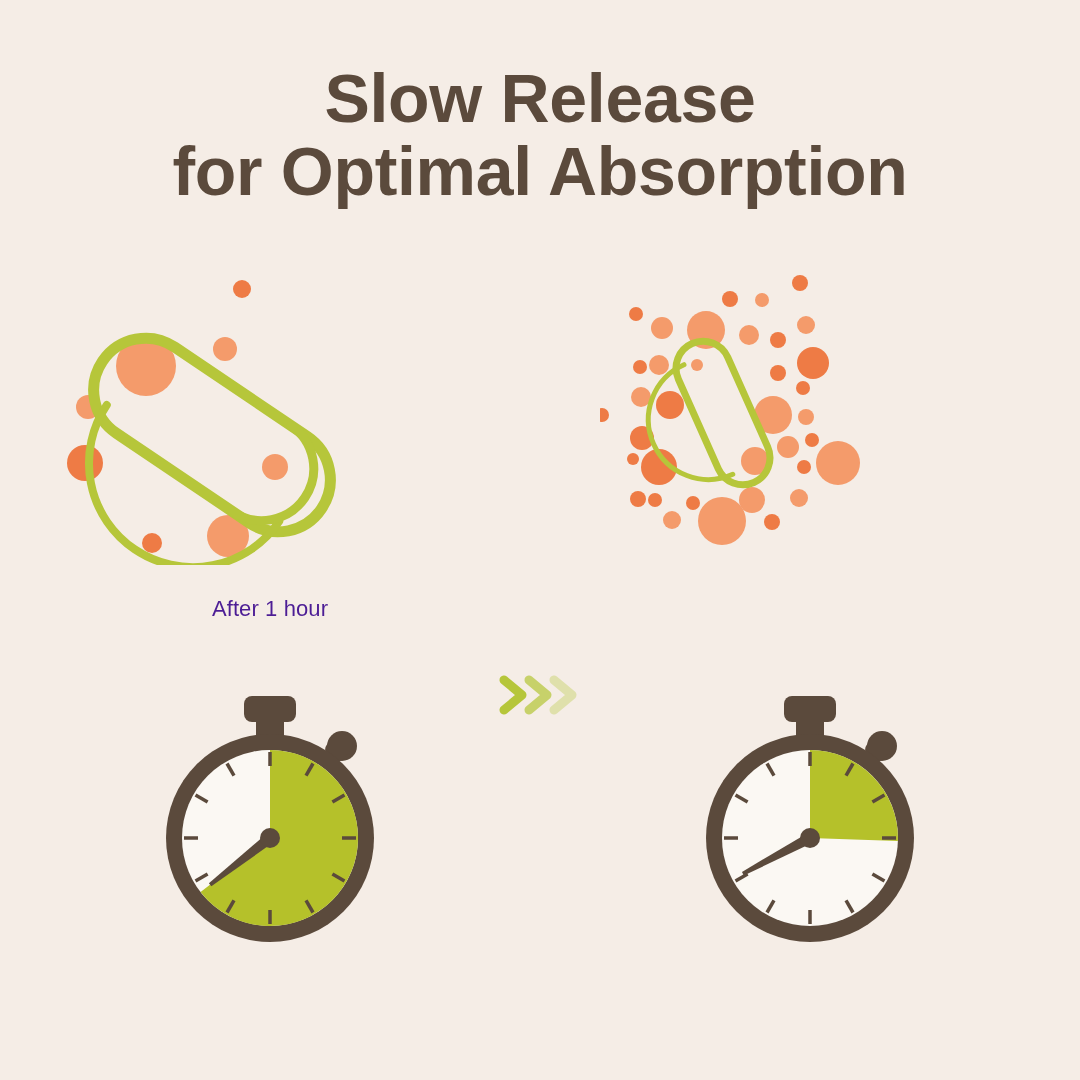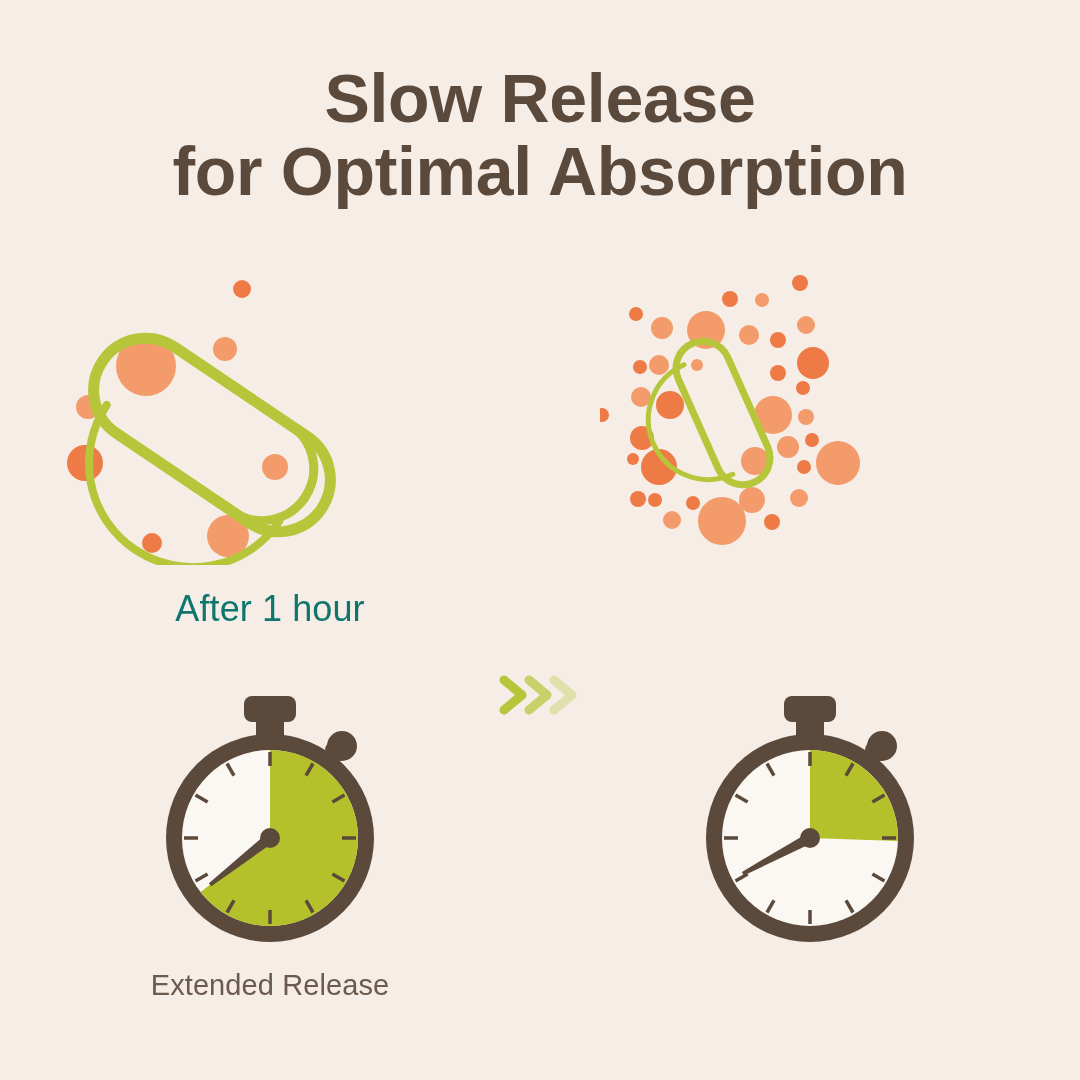--- a/index.html
+++ b/index.html
@@ -59,22 +59,22 @@
     width: 420px;
     height: 310px;
   }
 
   .caption {
     position: absolute;
     top: 336px;
     left: 0;
     width: 420px;
     text-align: center;
-    color: #0f766e;
-    font-size: 36px;
+    color: #4c1d95;
+    font-size: 22px;
     line-height: 36px;
     letter-spacing: 0.1px;
   }
 
   
   .arrows {
     position: absolute;
     left: 490px;
     top: 405px;
     width: 100px;
@@ -239,21 +239,20 @@
               <line x1="-74.5" y1="-43" x2="-62.4" y2="-36"></line>
               <line x1="-43" y1="-74.5" x2="-36" y2="-62.4"></line>
             </g>
             <g transform="rotate(232)">
               <path d="M -5.5 0 L 5.5 0 L 2 -76 L -2 -76 Z" fill="#5B4A3C"></path>
             </g>
             <circle cx="0" cy="0" r="10" fill="#5B4A3C"></circle>
           </g>
         </svg>
       </div>
-      <div class="watch-caption">Extended Release</div>
     </div>
 
     <div class="watch-panel right">
       <div class="watch-stage">
         <svg width="420" height="265" viewBox="0 0 420 265">
           <g transform="translate(210,148)">
             <rect x="-26" y="-142" width="52" height="26" rx="8" fill="#5B4A3C"></rect>
             <rect x="-14" y="-124" width="28" height="26" fill="#5B4A3C"></rect>
             <circle cx="72" cy="-92" r="15" fill="#5B4A3C"></circle>
             <rect x="58" y="-104" width="22" height="26" rx="7" transform="rotate(38 69 -91)" fill="#5B4A3C"></rect>

